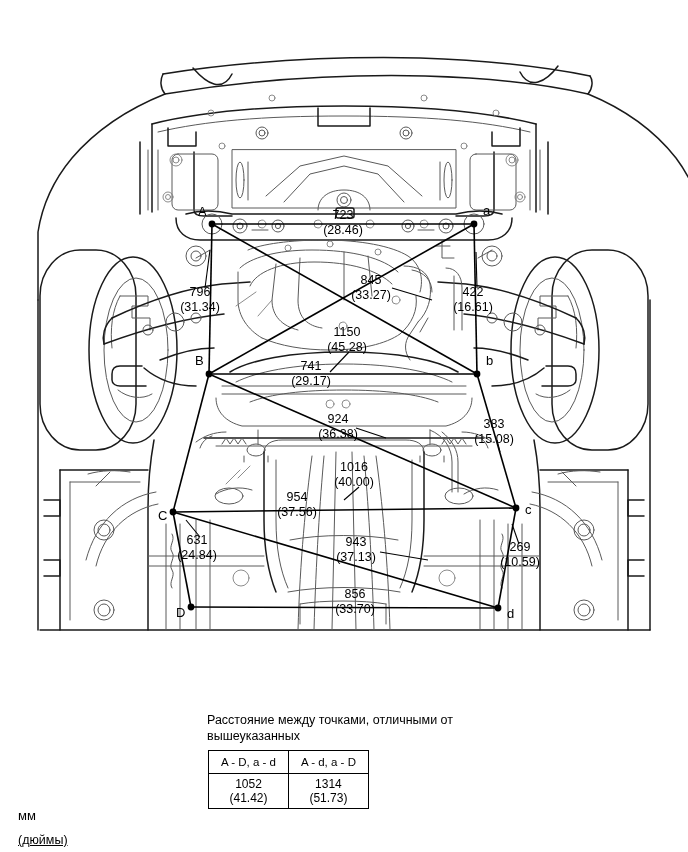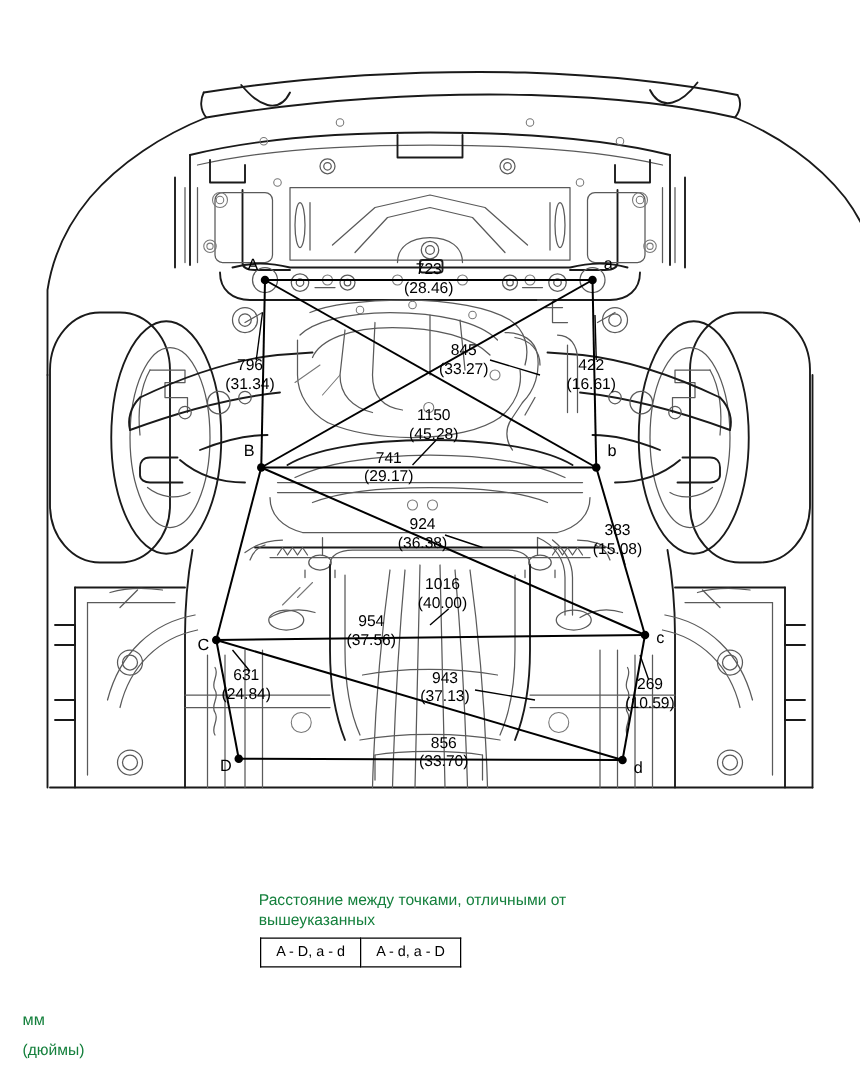--- a/index.html
+++ b/index.html
@@ -1,27 +1,27 @@
 <!DOCTYPE html>
 <html><head>
 <meta charset="utf-8">
 <style>
   html,body{margin:0;padding:0;background:#ffffff;}
   body{width:688px;height:852px;position:relative;
        font-family:"Liberation Sans","DejaVu Sans",sans-serif;
        color:#000;overflow:hidden;}
   #diagram{position:absolute;left:0;top:0;width:688px;height:660px;}
-  .caption{position:absolute;font-size:12.5px;line-height:16px;color:#15803d;}
+  .caption{position:absolute;font-size:12.5px;line-height:16px;color:#000000;}
   #table-caption{left:207px;top:712px;width:330px;}
   #tbl{position:absolute;left:208px;top:750px;border-collapse:collapse;}
   #tbl td{border:1.4px solid #000;text-align:center;font-size:12px;
           line-height:14px;padding:3px 10px;white-space:pre-line;}
   #tbl td.hdr{font-size:11.5px;padding:4px 12px;}
   #unit-mm{left:18px;top:808px;font-size:13px;}
-  #unit-in{left:18px;top:832px;font-size:12.5px;}
+  #unit-in{left:18px;top:832px;font-size:12.5px;text-decoration:underline;}
 </style>
 </head>
 <body>
 
 <svg id="diagram" viewBox="0 0 688 660">
   <defs>
     <style>
       .ol{fill:none;stroke:#1a1a1a;stroke-width:1.5;stroke-linejoin:round;stroke-linecap:round;}
       .dt{fill:none;stroke:#5a5a5a;stroke-width:1;stroke-linejoin:round;stroke-linecap:round;}
       .dt2{fill:none;stroke:#777;stroke-width:0.85;stroke-linejoin:round;stroke-linecap:round;}
@@ -360,17 +360,23 @@
 </svg>
 
 <div class="caption" id="table-caption">Расстояние между точками, отличными от вышеуказанных</div>
 
 <table id="tbl">
   <tbody>
       <tr>
     <td class="hdr">A - D, a - d</td>
     <td class="hdr">A - d, a - D</td>
   </tr>
+  <tr>
+    <td>1052
+(41.42)</td>
+    <td>1314
+(51.73)</td>
+  </tr>
 </tbody>
   </table>
 
 <div class="caption" id="unit-mm">мм</div>
 <div class="caption" id="unit-in">(дюймы)</div>
 
 </body></html>

